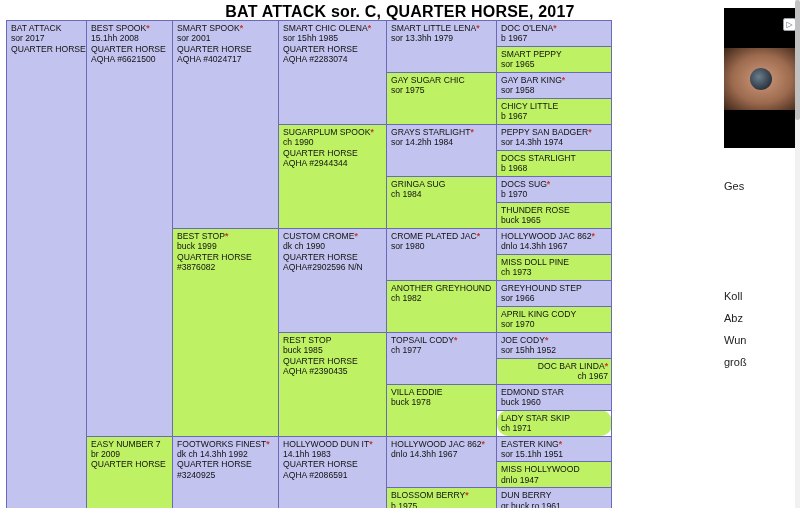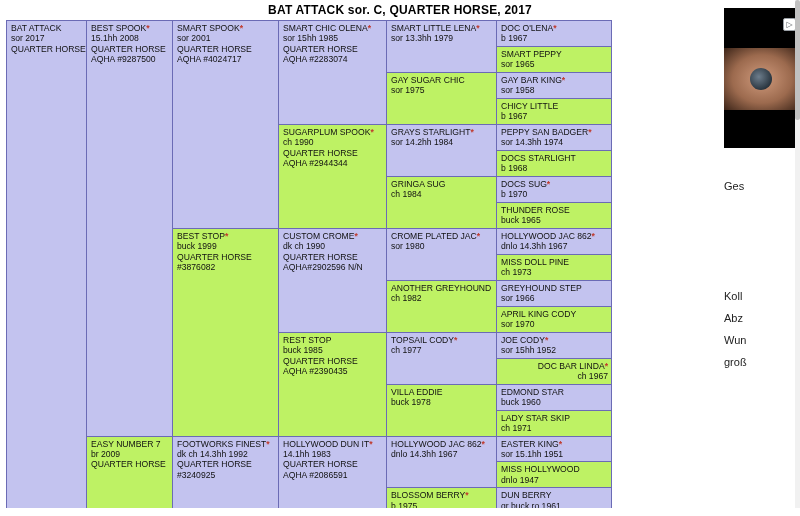--- a/index.html
+++ b/index.html
@@ -6,21 +6,21 @@
   body{
     width:800px;height:516px;
     background:#ffffff;
     font-family:"Liberation Sans", sans-serif;
     overflow:hidden;
     position:relative;
   }
   #page-title{
     text-align:center;
     font-weight:bold;
-    font-size:12px;
+    font-size:16px;
     color:#000;
     padding:3px 0 4px 0;
     letter-spacing:0.2px;
   }
   .pedigree{
     position:absolute;
     left:6px; top:20px;
     width:715px;
     border-collapse:collapse;
     table-layout:fixed;
@@ -103,21 +103,21 @@
       <tr>
         <td rowspan="32" class="blue" style="height: 433.6px;">
           <span class="cellline">BAT ATTACK</span>
           <span class="cellline">sor 2017</span>
           <span class="cellline">QUARTER HORSE</span>
         </td>
         <td rowspan="16" class="blue" style="height: 216.8px;">
           <span class="cellline">BEST SPOOK<span class="star">*</span></span>
           <span class="cellline">15.1hh 2008</span>
           <span class="cellline">QUARTER HORSE</span>
-          <span class="cellline">AQHA #9287500</span>
+          <span class="cellline">AQHA #6621500</span>
         </td>
         <td rowspan="8" class="blue" style="height: 108.4px;">
           <span class="cellline">SMART SPOOK<span class="star">*</span></span>
           <span class="cellline">sor 2001</span>
           <span class="cellline">QUARTER HORSE</span>
           <span class="cellline">AQHA #4024717</span>
         </td>
         <td rowspan="4" class="blue" style="height: 54.2px;">
           <span class="cellline">SMART CHIC OLENA<span class="star">*</span></span>
           <span class="cellline">sor 15hh 1985</span>
@@ -263,21 +263,21 @@
         <td rowspan="2" class="pink" style="height: 27.1px;">
           <span class="cellline">VILLA EDDIE</span>
           <span class="cellline">buck 1978</span>
         </td>
         <td rowspan="1" class="blue" style="height: 13.55px;">
           <span class="cellline">EDMOND STAR</span>
           <span class="cellline">buck 1960</span>
         </td>
       </tr>
       <tr>
-        <td rowspan="1" class="pink" style="height: 13.55px;">
+        <td rowspan="1" class="pink" style="height: 13.55px; border-radius: 12px;">
           <span class="cellline">LADY STAR SKIP</span>
           <span class="cellline">ch 1971</span>
         </td>
       </tr>
       <tr>
         <td rowspan="16" class="pink" style="height: 216.8px;">
           <span class="cellline">EASY NUMBER 7</span>
           <span class="cellline">br 2009</span>
           <span class="cellline">QUARTER HORSE</span>
         </td>

